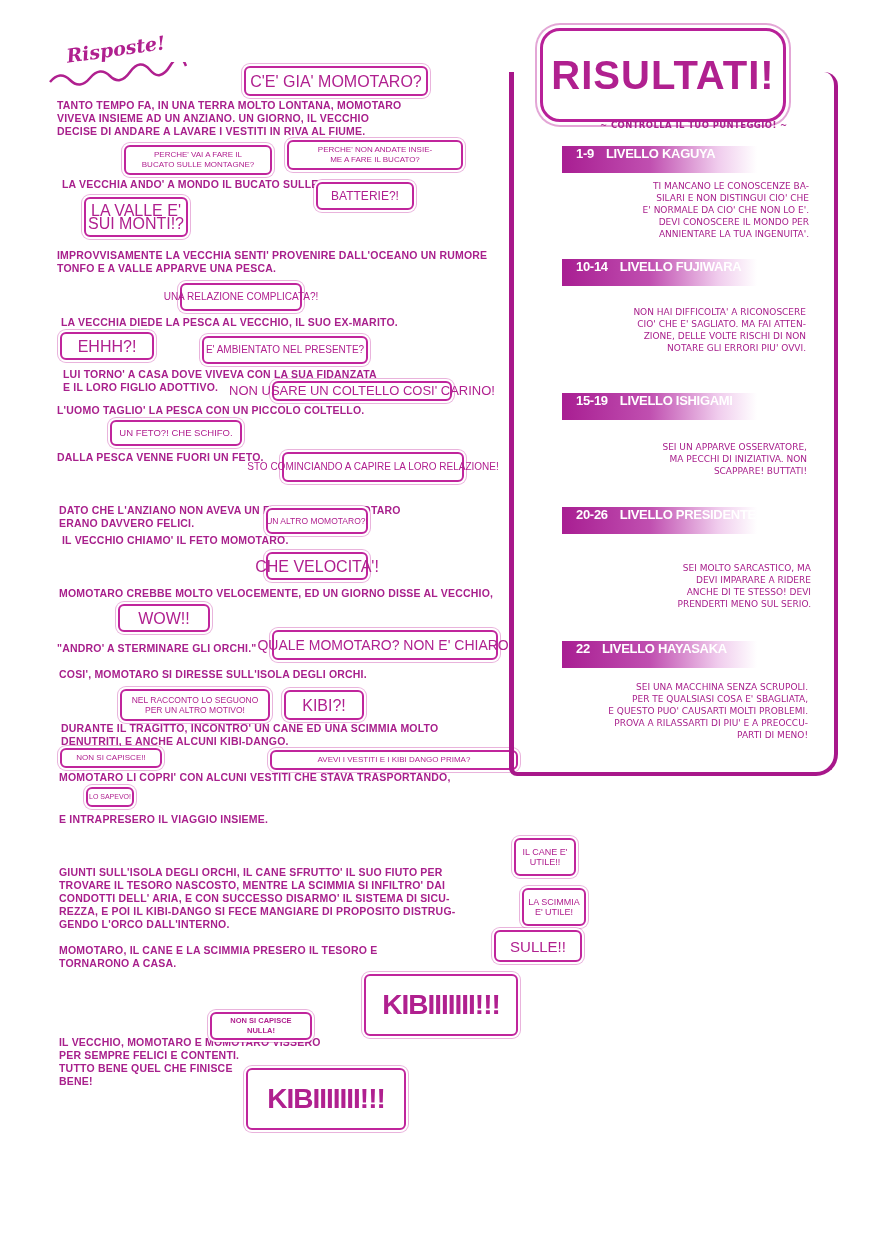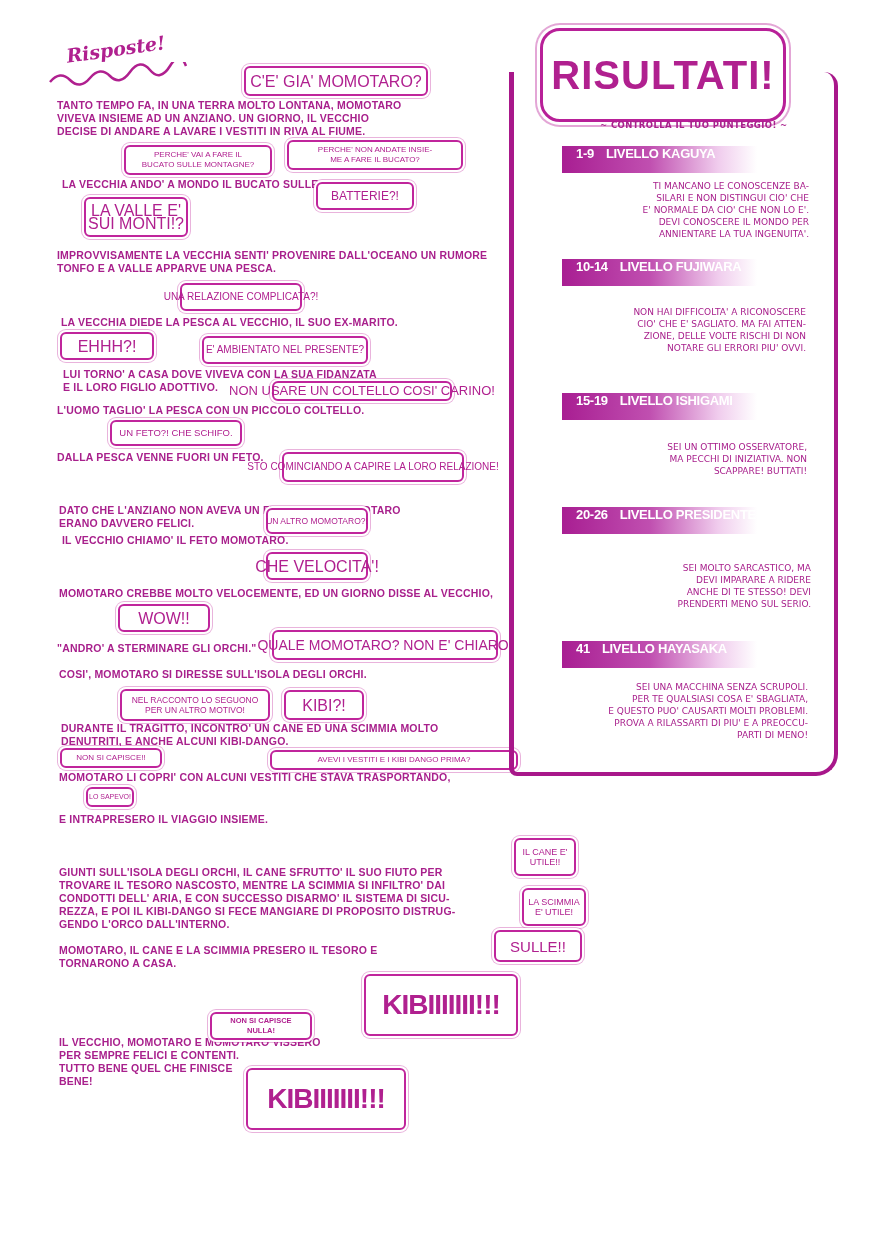--- a/index.html
+++ b/index.html
@@ -164,34 +164,34 @@
 </div>
 <div class="level-desc" style="top:306px;left:561px">NON HAI DIFFICOLTA' A RICONOSCERE
 CIO' CHE E' SAGLIATO. MA FAI ATTEN-
 ZIONE, DELLE VOLTE RISCHI DI NON
 NOTARE GLI ERRORI PIU' OVVI.</div>
 
 <div class="level-band" style="top:393px">
   <span>15-19</span>
   <span>LIVELLO ISHIGAMI</span>
 </div>
-<div class="level-desc" style="top:441px;left:562px">SEI UN OTTIMO OSSERVATORE,
+<div class="level-desc" style="top:441px;left:562px">SEI UN APPARVE OSSERVATORE,
 MA PECCHI DI INIZIATIVA. NON
 SCAPPARE! BUTTATI!</div>
 
 <div class="level-band" style="top:507px">
   <span>20-26</span>
   <span>LIVELLO PRESIDENTE</span>
 </div>
 <div class="level-desc" style="top:562px;left:566px">SEI MOLTO SARCASTICO, MA
 DEVI IMPARARE A RIDERE
 ANCHE DI TE STESSO! DEVI
 PRENDERTI MENO SUL SERIO.</div>
 
 <div class="level-band" style="top:641px">
-  <span>41</span>
+  <span>22</span>
   <span>LIVELLO HAYASAKA</span>
 </div>
 <div class="level-desc" style="top:681px;left:563px">SEI UNA MACCHINA SENZA SCRUPOLI.
 PER TE QUALSIASI COSA E' SBAGLIATA,
 E QUESTO PUO' CAUSARTI MOLTI PROBLEMI.
 PROVA A RILASSARTI DI PIU' E A PREOCCU-
 PARTI DI MENO!</div>
 
 </body></html>

